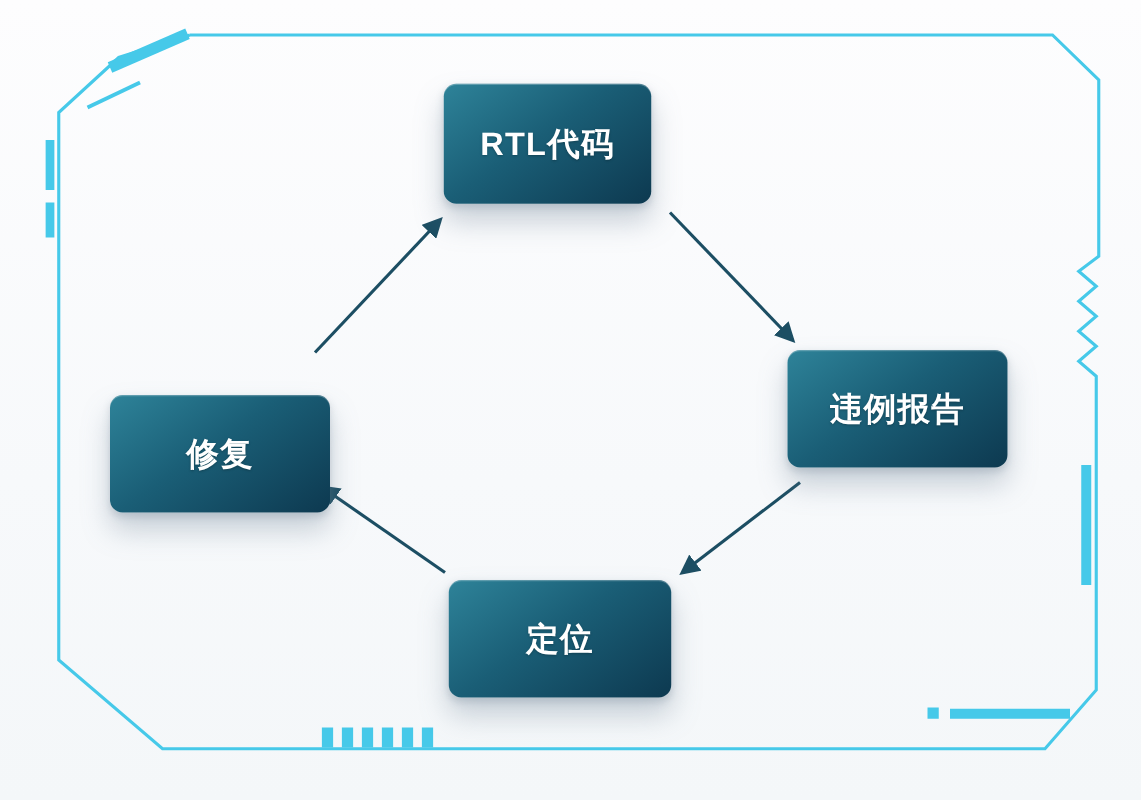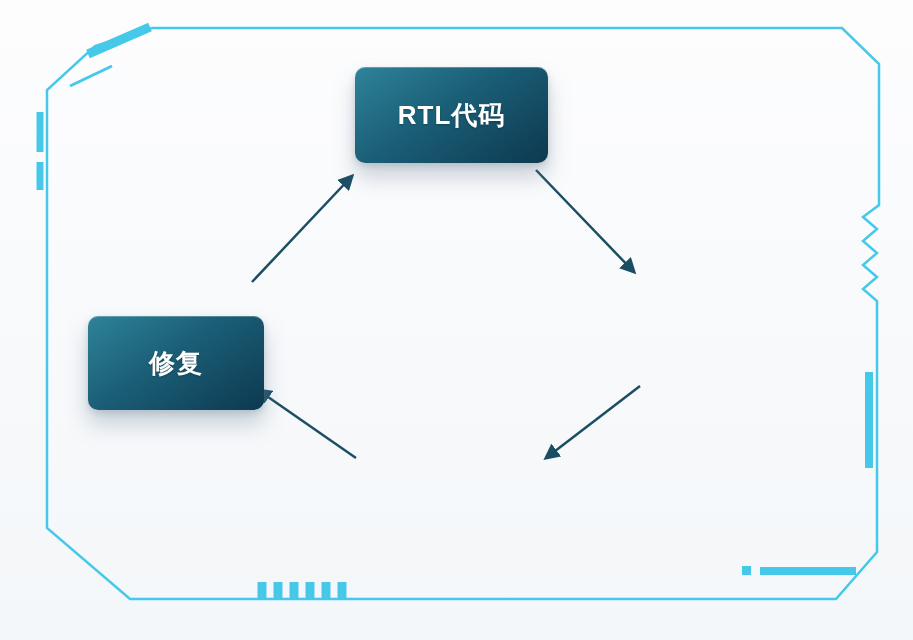--- a/index.html
+++ b/index.html
@@ -33,21 +33,21 @@
                 inset 0 1px 0 rgba(255, 255, 255, 0.25);
   }
   .node-label {
     color: #ffffff;
     font-weight: bold;
     font-size: 26px;
     letter-spacing: 1px;
     text-shadow: 0 1px 2px rgba(0,0,0,0.25);
     white-space: nowrap;
   }
-  .node-rtl      { left: 355px; top:  67px; width: 193px; height: 96px; }
+  .node-rtl      { left: 355px; top:  67px; width: 166px; height: 96px; }
   .node-violation{ left: 630px; top: 280px; width: 176px; height: 94px; }
   .node-locate   { left: 359px; top: 464px; width: 178px; height: 94px; }
   .node-fix      { left:  88px; top: 280px; width: 176px; height: 94px; margin-top: 36px; }
 </style>
 </head>
 <body>
 
 <div class="canvas">
 
   <svg class="layer" viewBox="0 0 913 640">
@@ -90,19 +90,25 @@
       <line x1="536" y1="170" x2="634" y2="272" marker-end="url(#arrowhead)"></line>
       <line x1="640" y1="386" x2="546" y2="458" marker-end="url(#arrowhead)"></line>
       <line x1="356" y1="458" x2="258" y2="390" marker-end="url(#arrowhead)"></line>
     </g>
   </svg>
 
   <div class="node node-rtl">
     <span class="node-label">RTL代码</span>
   </div>
 
+  <div class="node node-violation">
+    <span class="node-label">违例报告</span>
+  </div>
 
+  <div class="node node-locate">
+    <span class="node-label">定位</span>
+  </div>
 
   <div class="node node-fix">
     <span class="node-label">修复</span>
   </div>
 
 </div>
 
 </body></html>

